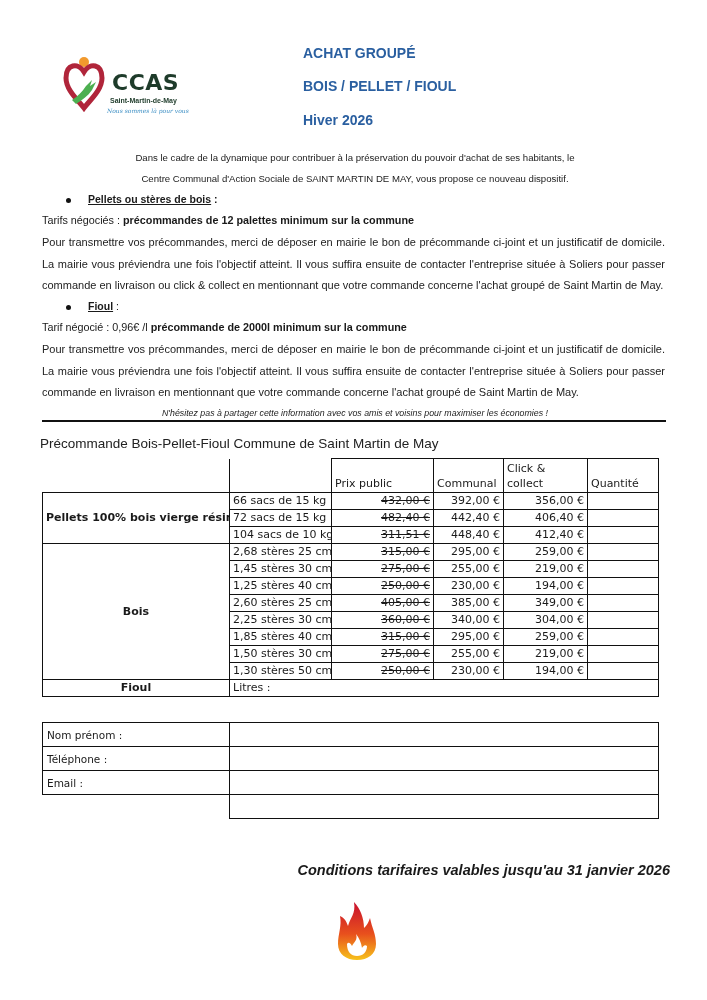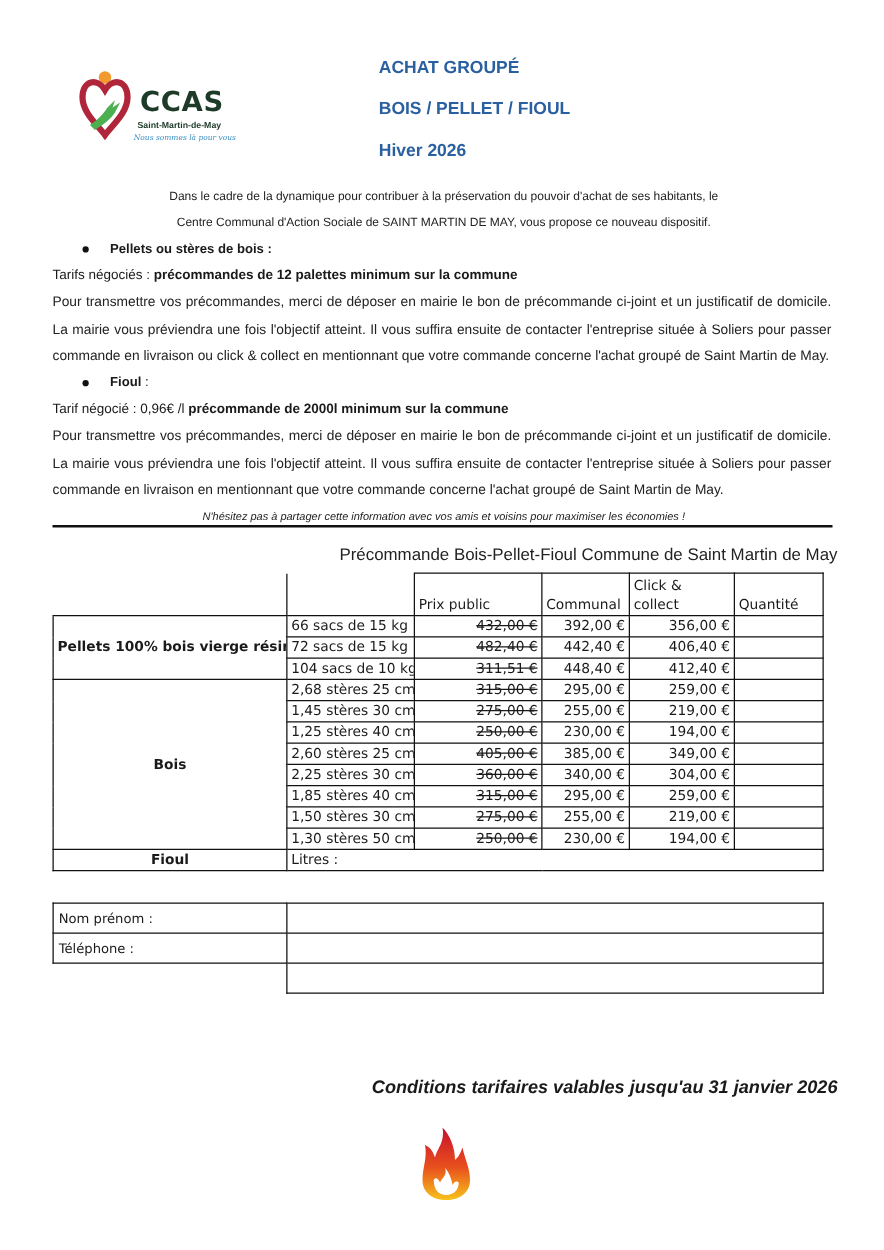--- a/index.html
+++ b/index.html
@@ -7,27 +7,27 @@
   .abs { position: absolute; }
   
   .logo { left: 62px; top: 50px; width: 138px; height: 80px; }
   .logo .brand { position: absolute; left: 50px; top: 20px; font-family: "DejaVu Sans", sans-serif; font-weight: bold; font-size: 22px; color: #1e3b2a; letter-spacing: 0.5px; }
   .logo .town { position: absolute; left: 48px; top: 47px; font-size: 7px; font-weight: bold; color: #1e3b2a; }
   .logo .tag { position: absolute; left: 45px; top: 57px; font-family: "DejaVu Serif", serif; font-style: italic; font-size: 6px; color: #3d8fc4; }
   .title { left: 303px; font-weight: bold; font-size: 14px; color: #2a5fa0; }
   .intro { left: 40px; width: 630px; text-align: center; font-size: 9.6px; color: #222; }
   .bullet-line { left: 66px; font-size: 10.5px; }
   .bullet-line .dot { display: inline-block; width: 5px; height: 5px; background: #111; border-radius: 50%; margin-right: 17px; vertical-align: middle; }
-  .bullet-line .lbl { font-weight: bold; }
+  .bullet-line .lbl { font-weight: bold; text-decoration: underline; }
   .tarif { left: 42px; font-size: 10.8px; }
   .tarif b { font-weight: bold; }
   .para { left: 42px; width: 623px; font-size: 11px; line-height: 21.6px; text-align: justify; text-align-last: left; color: #222; }
   .share { left: 40px; width: 630px; text-align: center; font-size: 8.8px; font-style: italic; color: #222; }
   .hr { left: 42px; top: 420px; width: 624px; height: 2px; background: #111; }
-  .tbl-title { left: 40px; width: 630px; top: 436px; text-align: right; font-size: 13.5px; color: #222; }
+  .tbl-title { left: 40px; width: 630px; top: 436px; text-align: left; font-size: 13.5px; color: #222; }
   
   table { border-collapse: collapse; font-family: "DejaVu Sans", sans-serif; font-size: 11px; }
   .price-table { left: 42px; top: 458px; width: 616px; table-layout: fixed; }
   .price-table td { border: 1px solid #111; height: 16px; padding: 0 3px; line-height: 16px; white-space: nowrap; overflow: hidden; }
   .price-table td.num { text-align: right; }
   .price-table td.strike { text-decoration: line-through; }
   .price-table td.cat { text-align: center; font-weight: bold; }
   .price-table tr.head td { height: 32px; vertical-align: bottom; line-height: 15px; padding-bottom: 1px; }
   .price-table td.blank { border-top: none; border-left: none; }
   .info-table { left: 42px; top: 722px; width: 616px; table-layout: fixed; }
@@ -193,20 +193,24 @@
   <tbody>
       <tr>
     <td>Nom prénom :</td>
     <td></td>
   </tr>
   <tr>
     <td>Téléphone :</td>
     <td></td>
   </tr>
   <tr>
+    <td>Email :</td>
+    <td></td>
+  </tr>
+  <tr>
     <td class="nolines" style="border-top:1px solid #111;"></td>
     <td></td>
   </tr>
 </tbody>
   </table>
 
 <div class="abs conditions">Conditions tarifaires valables jusqu'au 31 janvier 2026</div>
 
 <div class="abs flame">
   <svg width="42" height="62" viewBox="0 0 42 62">

